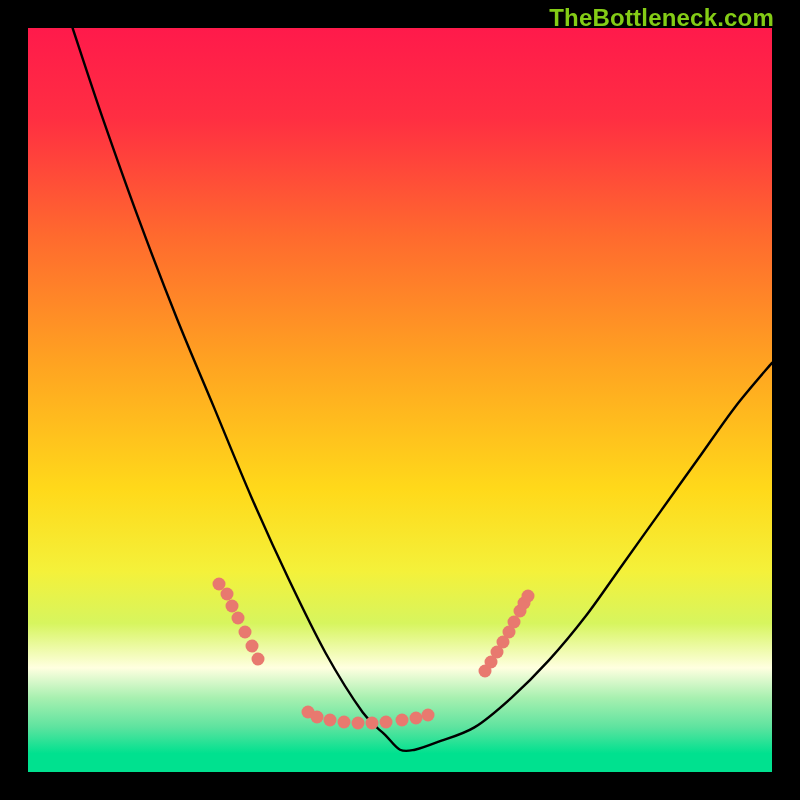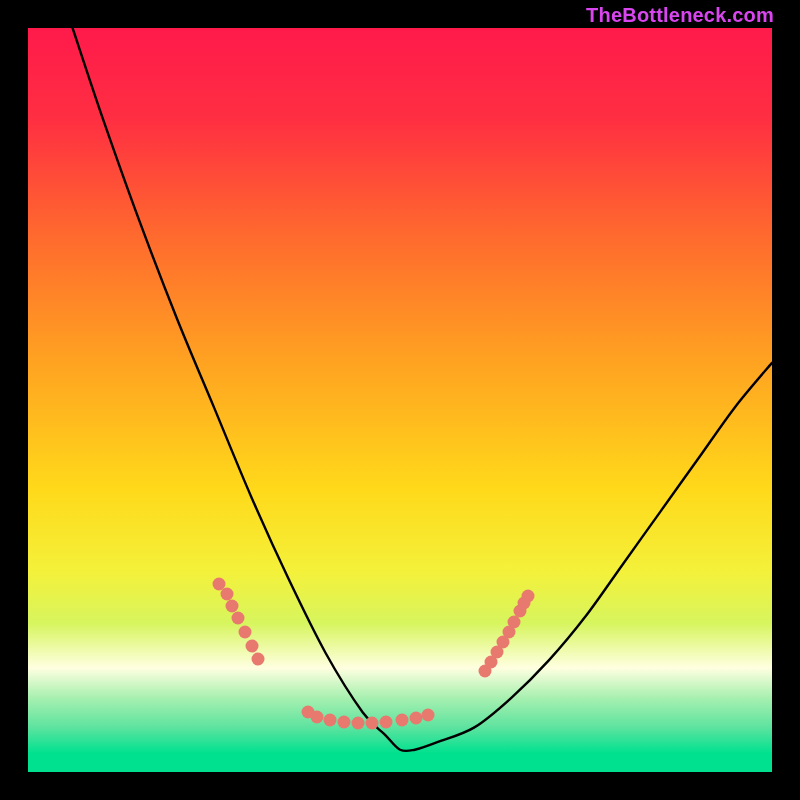--- a/index.html
+++ b/index.html
@@ -67,13 +67,13 @@
         <circle cx="475.0" cy="614.0" r="6.5" fill="#e8796f"></circle>
         <circle cx="481.0" cy="604.0" r="6.5" fill="#e8796f"></circle>
         <circle cx="486.0" cy="594.0" r="6.5" fill="#e8796f"></circle>
         <circle cx="492.0" cy="583.0" r="6.5" fill="#e8796f"></circle>
         <circle cx="496.0" cy="575.0" r="6.5" fill="#e8796f"></circle>
         <circle cx="500.0" cy="568.0" r="6.5" fill="#e8796f"></circle>
       </g>
   </svg>
 </div>
 
-<div class="watermark" style="right: 26px; top: 4px; font-size: 20px; color: #d946ef;">TheBottleneck.com</div>
+<div class="watermark" style="right: 26px; top: 4px; font-size: 24px; color: #84cc16;">TheBottleneck.com</div>
 
 </body></html>

